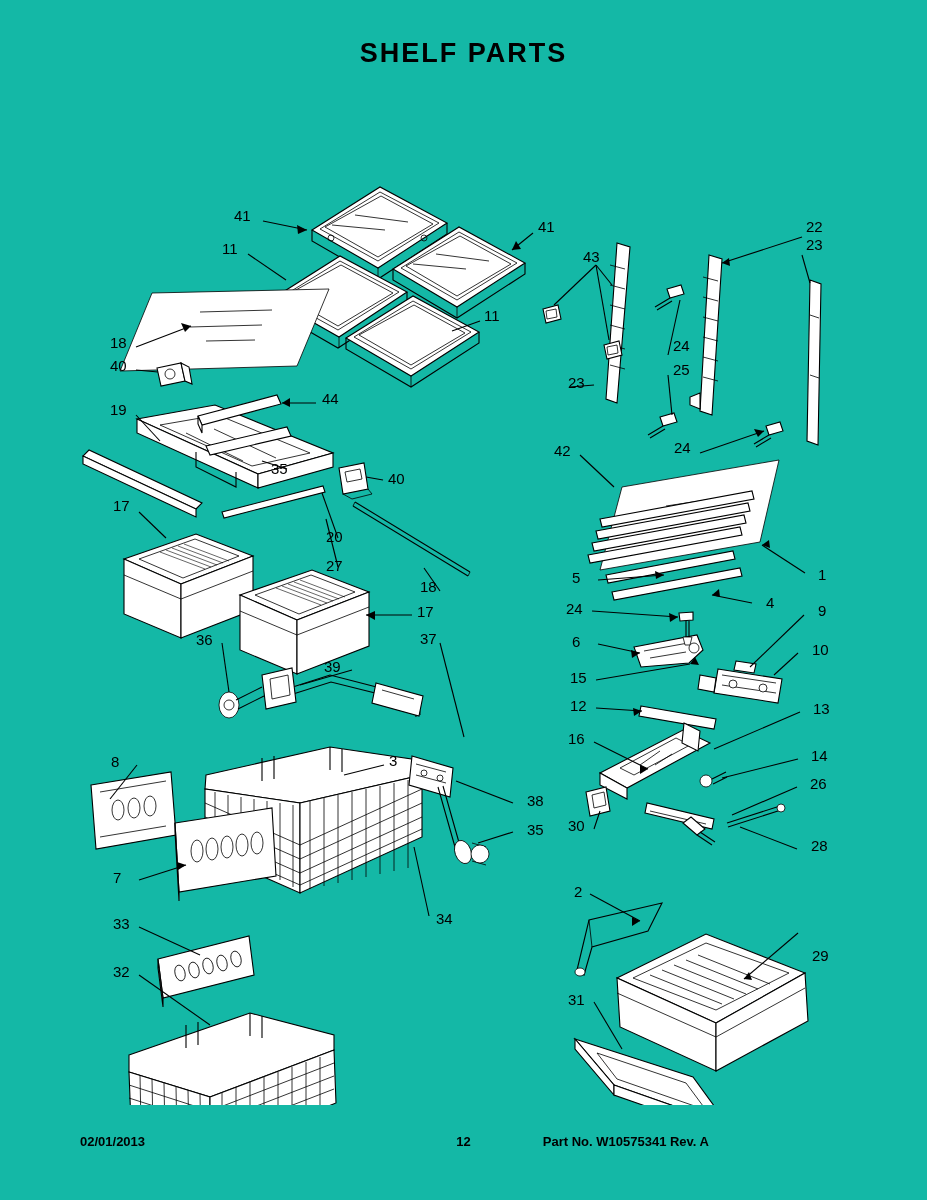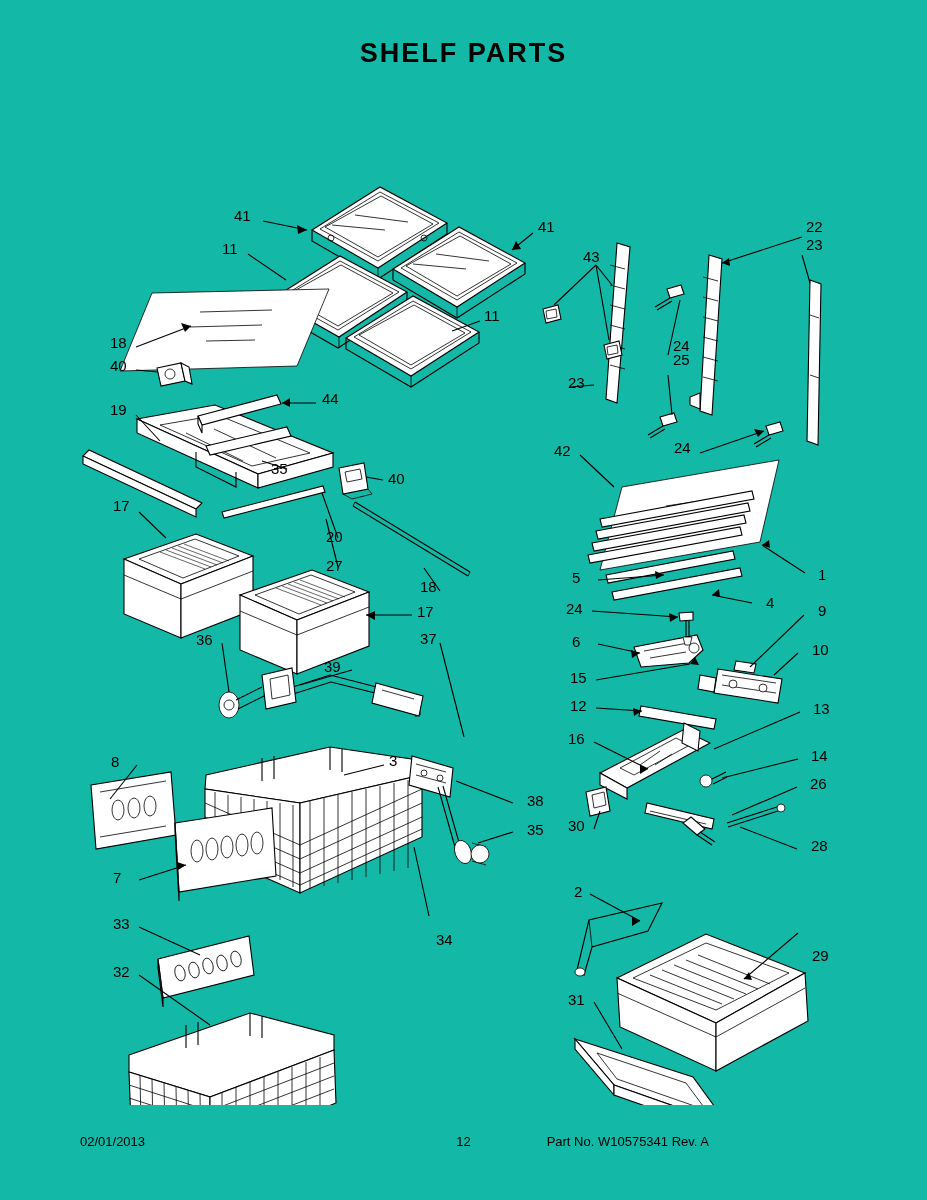--- a/index.html
+++ b/index.html
@@ -50,20 +50,21 @@
     color: #000;
     line-height: 1;
     white-space: nowrap;
   }
   #footer {
     position: absolute;
     left: 0;
     bottom: 46px;
     width: 782px;
     height: 20px;
+    font-weight: bold;
   }
   #footer .f-left {
     position: absolute;
     left: 80px;
     top: 0;
     font-size: 13px;
   }
   #footer .f-center {
     position: absolute;
     left: 0;
@@ -495,21 +496,21 @@
     <div class="callout" style="left:234px; top:133px;">41</div>
     <div class="callout" style="left:538px; top:144px;">41</div>
     <div class="callout" style="left:222px; top:166px;">11</div>
     <div class="callout" style="left:484px; top:233px;">11</div>
     <div class="callout" style="left:583px; top:174px;">43</div>
     <div class="callout" style="left:806px; top:144px;">22</div>
     <div class="callout" style="left:806px; top:162px;">23</div>
     <div class="callout" style="left:110px; top:260px;">18</div>
     <div class="callout" style="left:110px; top:283px;">40</div>
     <div class="callout" style="left:673px; top:263px;">24</div>
-    <div class="callout" style="left:673px; top:277px;">25</div>
+    <div class="callout" style="left:673px; top:287px;">25</div>
     <div class="callout" style="left:568px; top:300px;">23</div>
     <div class="callout" style="left:110px; top:327px;">19</div>
     <div class="callout" style="left:322px; top:316px;">44</div>
     <div class="callout" style="left:674px; top:365px;">24</div>
     <div class="callout" style="left:554px; top:368px;">42</div>
     <div class="callout" style="left:271px; top:386px;">35</div>
     <div class="callout" style="left:388px; top:396px;">40</div>
     <div class="callout" style="left:113px; top:423px;">17</div>
     <div class="callout" style="left:326px; top:454px;">20</div>
     <div class="callout" style="left:326px; top:483px;">27</div>
@@ -532,21 +533,21 @@
     <div class="callout" style="left:811px; top:673px;text-align:center;">14</div>
     <div class="callout" style="left:111px; top:679px;">8</div>
     <div class="callout" style="left:389px; top:678px;">3</div>
     <div class="callout" style="left:810px; top:701px;">26</div>
     <div class="callout" style="left:527px; top:718px;">38</div>
     <div class="callout" style="left:568px; top:743px;">30</div>
     <div class="callout" style="left:527px; top:747px;">35</div>
     <div class="callout" style="left:811px; top:763px;">28</div>
     <div class="callout" style="left:113px; top:795px;">7</div>
     <div class="callout" style="left:574px; top:809px;">2</div>
-    <div class="callout" style="left:436px; top:836px;margin-top:21px;">34</div>
+    <div class="callout" style="left:436px; top:836px;">34</div>
     <div class="callout" style="left:113px; top:841px;">33</div>
     <div class="callout" style="left:812px; top:873px;">29</div>
     <div class="callout" style="left:113px; top:889px;text-align:right;">32</div>
     <div class="callout" style="left:568px; top:917px;">31</div>
   </div>
 
   <div id="footer">
     <div class="f-left">02/01/2013</div>
     <div class="f-center">12</div>
     <div class="f-right">Part No.  W10575341  Rev.  A</div>

